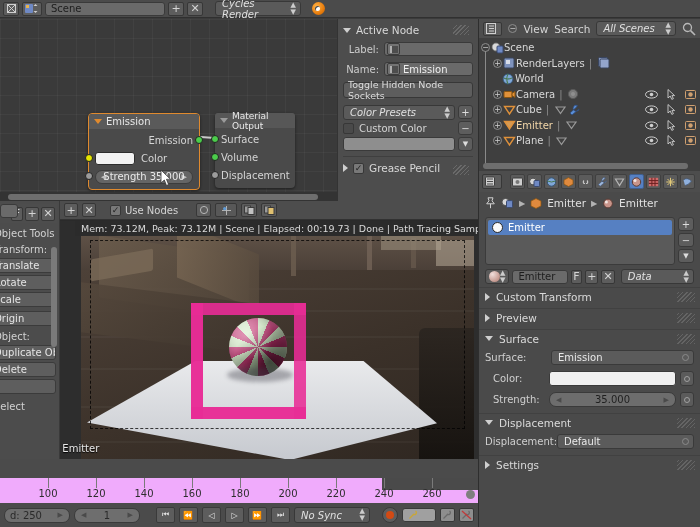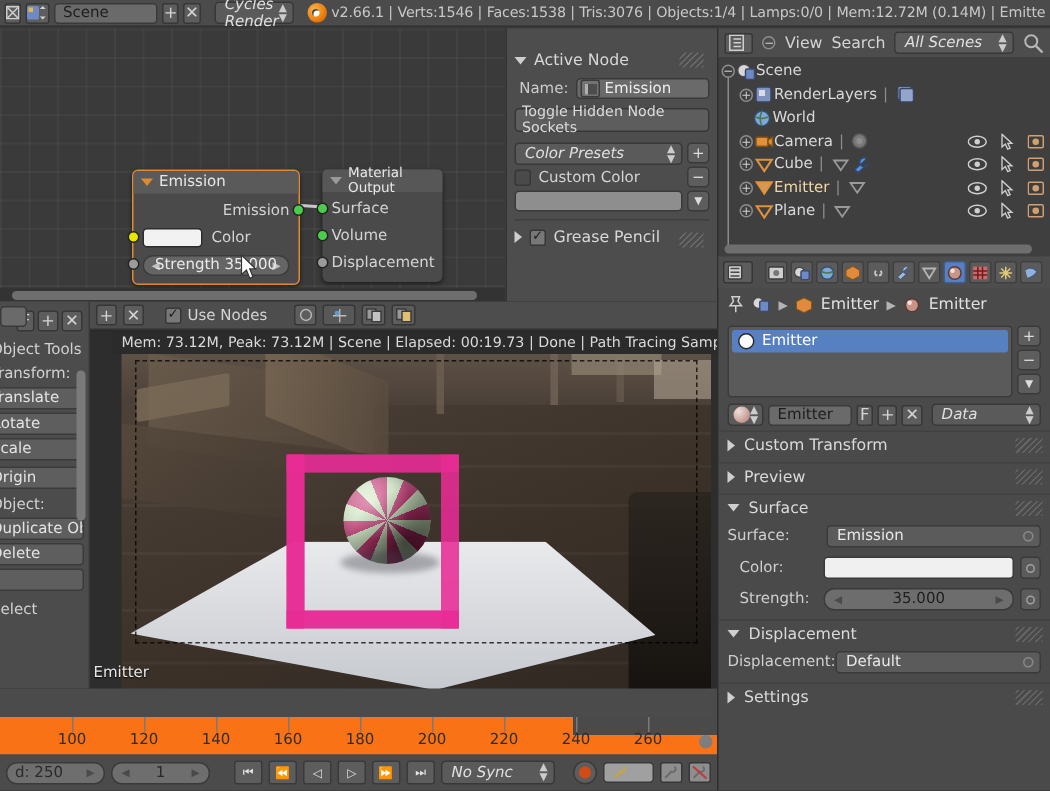--- a/index.html
+++ b/index.html
@@ -72,21 +72,21 @@
 
   .noodle { position:absolute; height:2px; background:#c9c9c9; transform-origin:left center; border-radius:1px; }
 
   
   .cursor { position:absolute; width:0;height:0; pointer-events:none; }
   .cursor svg{display:block;}
 
   
   #nodeprops { position:absolute; left:337px; top:19px; width:141px; height:182px;
     background:#4d4d4d; border-left:1px solid #333; padding:4px 5px; }
-  .ptitle { display:flex; align-items:center; gap:5px; font-size:10.5px; color:#d8d8d8; margin:11px 0 6px;}
+  .ptitle { display:flex; align-items:center; gap:5px; font-size:10.5px; color:#d8d8d8; margin:1px 0 6px;}
   .pt-arrow-d { width:0;height:0;border-left:4px solid transparent;border-right:4px solid transparent;border-top:5px solid #cfcfcf; }
   .pt-arrow-r { width:0;height:0;border-top:4px solid transparent;border-bottom:4px solid transparent;border-left:5px solid #cfcfcf; }
   .prow { display:flex; align-items:center; gap:5px; margin-bottom:6px; }
   .plabel { font-size:10px; color:#ccc; width:36px; text-align:right; }
   .miniicon { width:13px; height:12px; border:1px solid #3b3b3b; background:#737373; border-radius:2px; flex:none;
     display:flex;align-items:center;justify-content:center; }
   .miniicon:after{content:"";width:6px;height:7px;background:#4d4d4d;border-left:2px solid #b0b0b0;}
   .hdr-hatch { position:absolute; right:4px; width:16px; height:10px;
     background:repeating-linear-gradient(-45deg, #6a6a6a 0 1px, transparent 1px 3px); }
   .grp-div { height:1px; background:#3f3f3f; margin:5px 0; }
@@ -174,21 +174,21 @@
   .colorfield { flex:1; height:15px; background:#f0f0f0; border:1px solid #3a3a3a; border-radius:3px; }
   .numfield { flex:1; background:#6d6d6d; border:1px solid #3a3a3a; border-radius:7px; height:15px;
      display:flex; align-items:center; justify-content:center; font-size:10px; color:#1f1f1f; position:relative; }
   .numfield .a{position:absolute;font-size:7px;color:#4a4a4a;} .numfield .a.lf{left:6px;} .numfield .a.rt{right:6px;}
   .dotbtn { width:14px;height:15px;background:#5b5b5b;border:1px solid #3a3a3a;border-radius:3px;
      display:flex;align-items:center;justify-content:center;}
   .dotbtn i{width:6px;height:6px;border-radius:50%;border:1px solid #a0a0a0;display:block;}
 
   
   #timeline { position:absolute; left:0; top:459px; width:478px; height:68px; background:#4b4b4b; }
-  #tl-ruler { position:absolute; left:0; top:19px; width:478px; height:25px; background:#f97316; }
+  #tl-ruler { position:absolute; left:0; top:19px; width:478px; height:25px; background:#f0abfc; }
   #tl-ruler .tick { position:absolute; top:0; width:1px; height:10px; background:#7a7a7a; }
   #tl-ruler .num { position:absolute; top:10px; font-size:10px; color:#2e2e2e; transform:translateX(-50%); }
   #tl-ruler .outside { position:absolute; top:0; right:0; height:12px; background:#4a4a4a; }
   #tl-foot { position:absolute; left:0; bottom:0; width:478px; height:24px; background:#4b4b4b;
      display:flex; align-items:center; gap:4px; padding:0 4px; }
   .tbtn { width:19px; height:16px; background:#5d5d5d; border:1px solid #3a3a3a; border-radius:2px;
      display:flex;align-items:center;justify-content:center;color:#e2e2e2;font-size:8px;}
   .recdot { width:16px;height:16px;border-radius:50%;background:#5d5d5d;border:1px solid #3a3a3a;
      display:flex;align-items:center;justify-content:center;}
   .recdot i{width:8px;height:8px;border-radius:50%;background:#d24a14;display:block;}
@@ -218,21 +218,20 @@
     <div class="fld" style="width:120px;">Scene</div>
     <div class="icobox">+</div>
     <div class="icobox">✕</div>
     <div style="width:6px"></div>
     <div class="drop" style="width:86px">
       <span>Cycles Render</span>
       <span class="car">▲<br>▼</span>
     </div>
     <div style="width:5px"></div>
     <div class="blender-logo"></div>
-    <div class="statustxt">v2.66.1 | Verts:1546 | Faces:1538 | Tris:3076 | Objects:1/4 | Lamps:0/0 | Mem:12.72M (0.14M) | Emitte</div>
   </div>
 
   <div id="nodeeditor">
     <div id="nodegrid"></div>
 
     <div class="noodle" style="left:200px; top:117px; width:46px; transform:rotate(4deg);"></div>
 
     <div class="node sel" style="left:88px; top:94px; width:112px;">
       <div class="nhead" style="background:#5a5a5a;">
         <span class="tri" style="border-top-color:#e08a2e"></span>
@@ -291,20 +290,27 @@
       </div>
   </div>
 
   <div id="nodeprops">
     <div class="ptitle" style="position:relative">
       <span class="pt-arrow-d"></span>
       <span>Active Node</span>
       <span class="hdr-hatch" style="top:1px"></span>
     </div>
 
+    <div class="prow">
+      <span class="plabel">Label:</span>
+      <span class="fld" style="flex:1; padding-left:2px; gap:3px;">
+        <span class="miniicon"></span>
+        <span></span>
+      </span>
+    </div>
 
     <div class="prow">
       <span class="plabel">Name:</span>
       <span class="fld" style="flex:1; padding-left:2px; gap:3px;">
         <span class="miniicon"></span>
         <span style="color:#eee">Emission</span>
       </span>
     </div>
 
     <div class="btn" style="width:100%; height:16px; margin-bottom:7px; font-size:9.5px;">Toggle Hidden Node Sockets</div>

